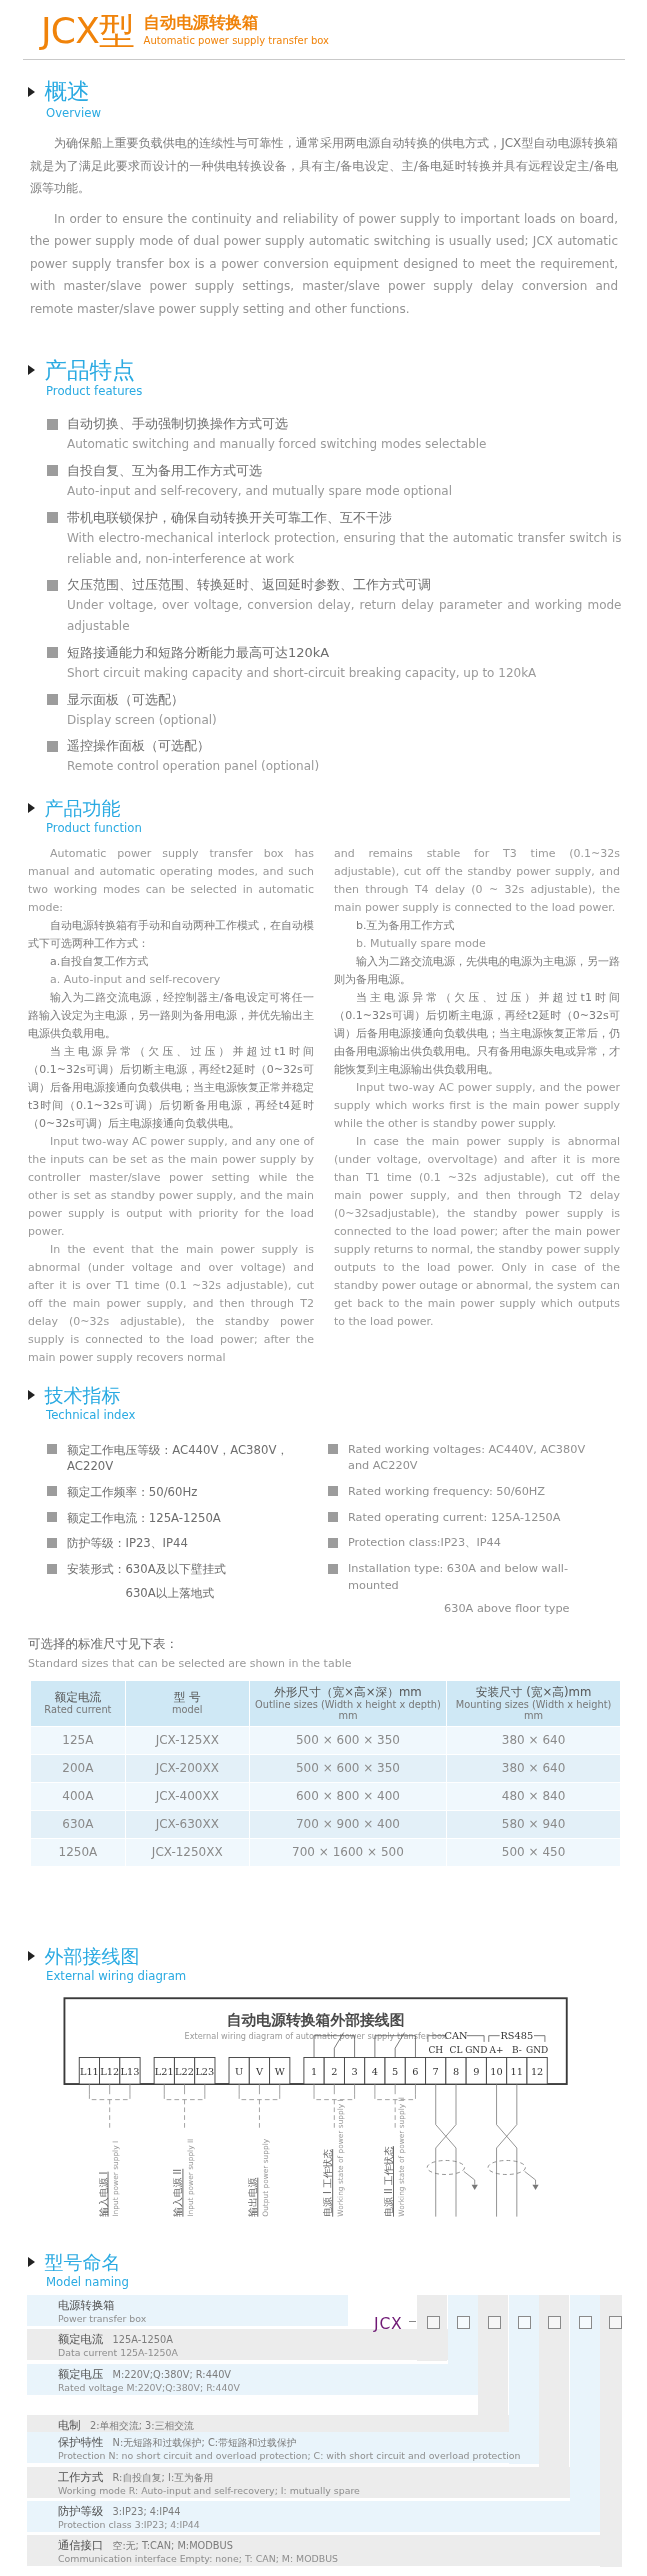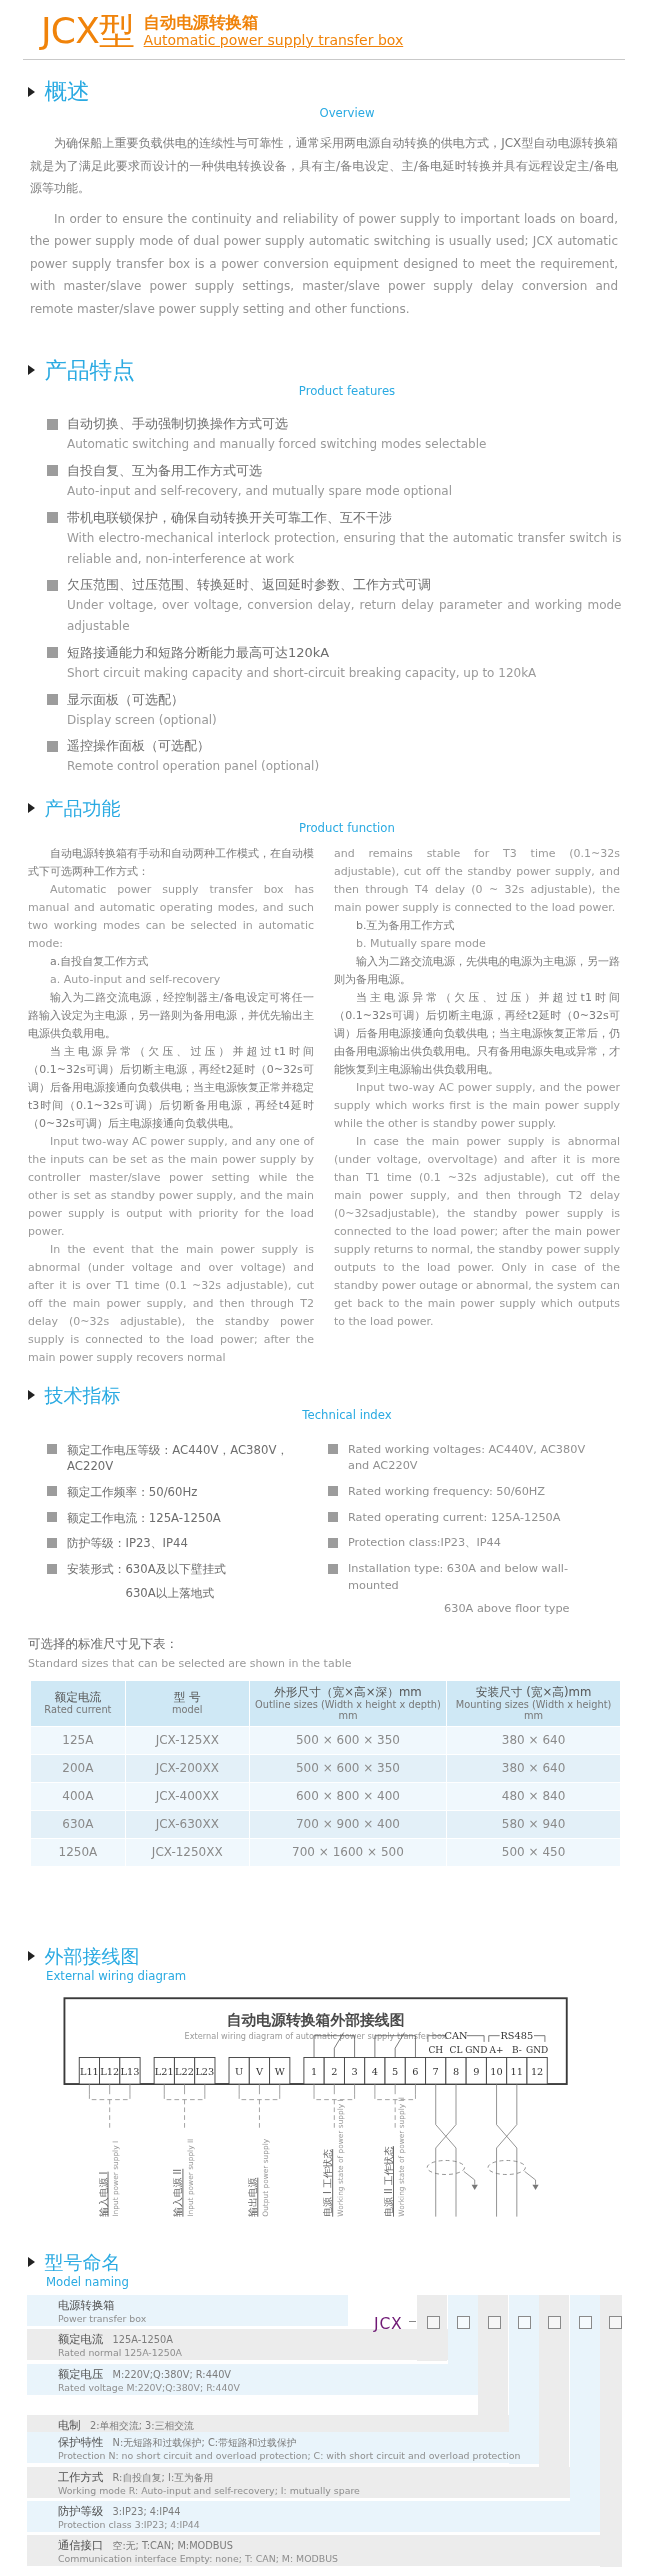--- a/index.html
+++ b/index.html
@@ -3,24 +3,24 @@
 <meta charset="utf-8">
 <style>
   html,body{margin:0;padding:0;background:#fff;}
   .page{position:relative;width:648px;height:2576px;overflow:hidden;background:#fff;
         font-family:"DejaVu Sans","Liberation Sans",sans-serif;}
   
   .hdr{display:flex;align-items:flex-start;padding:11px 0 0 41px;}
   .hdr-model{font-size:36px;line-height:39px;letter-spacing:-0.8px;}
   .hdr-right{margin-left:9.4px;padding-top:1.6px;}
   .hdr-cn{font-size:16.4px;font-weight:bold;line-height:20px;}
-  .hdr-en{font-size:14px;line-height:15.6px;text-decoration:underline;}
+  .hdr-en{font-size:10px;line-height:15.6px;}
   .divider{margin:9.4px 23.4px 0 23.4px;border-top:0.8px solid #c9c9c9;height:0;}
   
-  .sec{margin-left:28px;text-align:center;}
+  .sec{margin-left:28px;}
   .sec-cn{font-size:22.6px;line-height:25px;display:flex;align-items:center;}
   .sec.small .sec-cn{font-size:19px;line-height:22px;}
   .tri{width:0;height:0;border-left:7.8px solid #222;border-top:5.5px solid transparent;
        border-bottom:5.5px solid transparent;margin-right:9.4px;flex:0 0 auto;}
   .sec-en{font-size:11.7px;line-height:15px;margin:1.6px 0 0 18px;}
   
   .para{margin:11px 30px 0 30px;font-size:12px;line-height:22.6px;color:#7d7d7d;
         text-align:justify;text-indent:2em;}
   .para.en{margin-top:7.8px;color:#949494;}
   
@@ -136,22 +136,22 @@
 
   <div class="sec small" style="margin-top:20px">
     <div class="sec-cn" style="color: rgb(42, 170, 226);">
         <span class="tri"></span>
         <span>产品功能</span>
       </div>
     <div class="sec-en" style="color: rgb(42, 170, 226);">Product function</div>
   </div>
   <div class="cols">
     <div class="col" id="func-left">
+        <p class="fp en">Automatic power supply transfer box has manual and automatic operating modes, and such two working modes can be selected in automatic mode:</p>
         <p class="fp cn">自动电源转换箱有手动和自动两种工作模式，在自动模式下可选两种工作方式：</p>
-        <p class="fp en">Automatic power supply transfer box has manual and automatic operating modes, and such two working modes can be selected in automatic mode:</p>
         <p class="fp cn">a.自投自复工作方式</p>
         <p class="fp en">a. Auto-input and self-recovery</p>
         <p class="fp cn">输入为二路交流电源，经控制器主/备电设定可将任一路输入设定为主电源，另一路则为备用电源，并优先输出主电源供负载用电。</p>
         <p class="fp cn">当主电源异常（欠压、过压）并超过t1时间（0.1~32s可调）后切断主电源，再经t2延时（0~32s可调）后备用电源接通向负载供电；当主电源恢复正常并稳定t3时间（0.1~32s可调）后切断备用电源，再经t4延时（0~32s可调）后主电源接通向负载供电。</p>
         <p class="fp en">Input two-way AC power supply, and any one of the inputs can be set as the main power supply by controller master/slave power setting while the other is set as standby power supply, and the main power supply is output with priority for the load power.</p>
         <p class="fp en">In the event that the main power supply is abnormal (under voltage and over voltage) and after it is over T1 time (0.1 ~32s adjustable), cut off the main power supply, and then through T2 delay (0~32s adjustable), the standby power supply is connected to the load power; after the main power supply recovers normal</p>
       </div>
     <div class="col" id="func-right">
         <p class="fp en noindent">and remains stable for T3 time (0.1~32s adjustable), cut off the standby power supply, and then through T4 delay (0 ~ 32s adjustable), the main power supply is connected to the load power.</p>
         <p class="fp cn">b.互为备用工作方式</p>
@@ -378,21 +378,21 @@
       <div class="ncol bg-blue" style="left: 482px; width: 30px; height: 169px;"></div>
       <div class="ncol bg-gray" style="left: 512px; width: 30px; height: 203px;"></div>
       <div class="ncol bg-blue" style="left: 543px; width: 30px; height: 237px;"></div>
       <div class="ncol bg-gray" style="left: 573px; width: 22px; height: 272px;"></div>
       <div class="nrow bg-blue" style="top: 0px; width: 321px;">
         <div><span class="cnl">电源转换箱</span></div>
         <div class="enl">Power transfer box</div>
       </div>
       <div class="nrow bg-gray" style="top: 34px; width: 421px;">
         <div><span class="cnl">额定电流</span><span class="cnv">125A-1250A</span></div>
-        <div class="enl">Rated normal   125A-1250A</div>
+        <div class="enl">Data current   125A-1250A</div>
       </div>
       <div class="nrow bg-blue" style="top: 69px; width: 451px;">
         <div><span class="cnl">额定电压</span><span class="cnv">M:220V;Q:380V; R:440V</span></div>
         <div class="enl">Rated voltage   M:220V;Q:380V; R:440V</div>
       </div>
       <div class="nrow bg-gray" style="top: 120px; width: 482px;">
         <div><span class="cnl">电制</span><span class="cnv">2:单相交流; 3:三相交流</span></div>
         <div class="enl">Electric system:   2: single-phase AC; 3: three-phase AC</div>
       </div>
       <div class="nrow bg-blue" style="top: 137px; width: 512px;">

